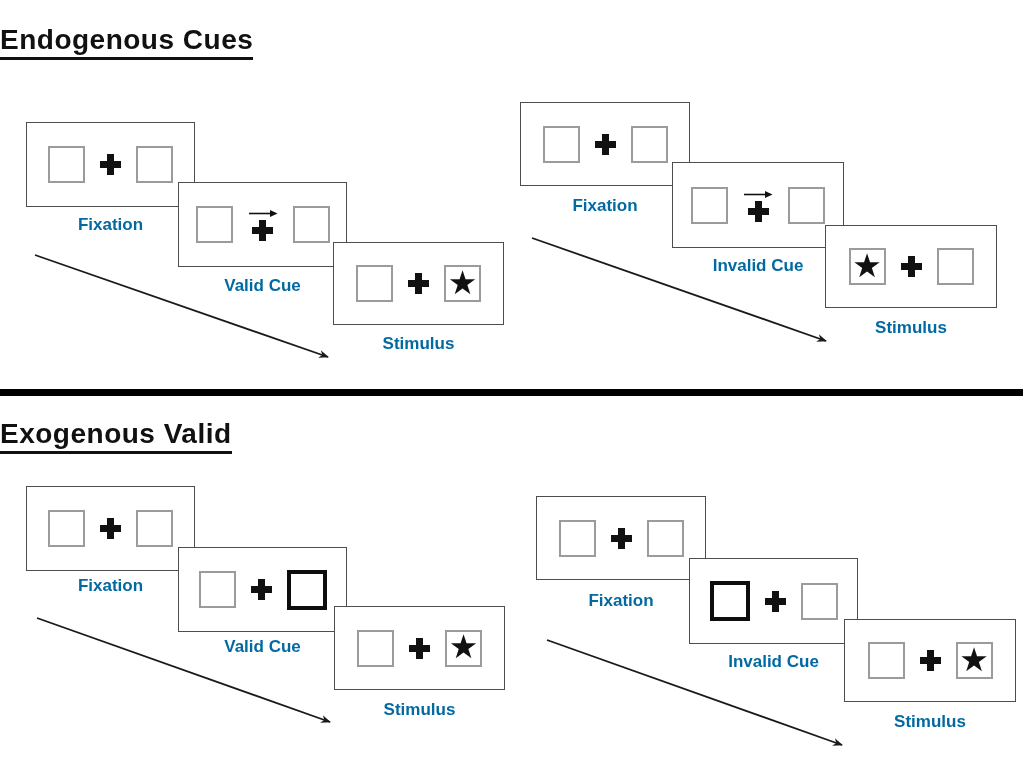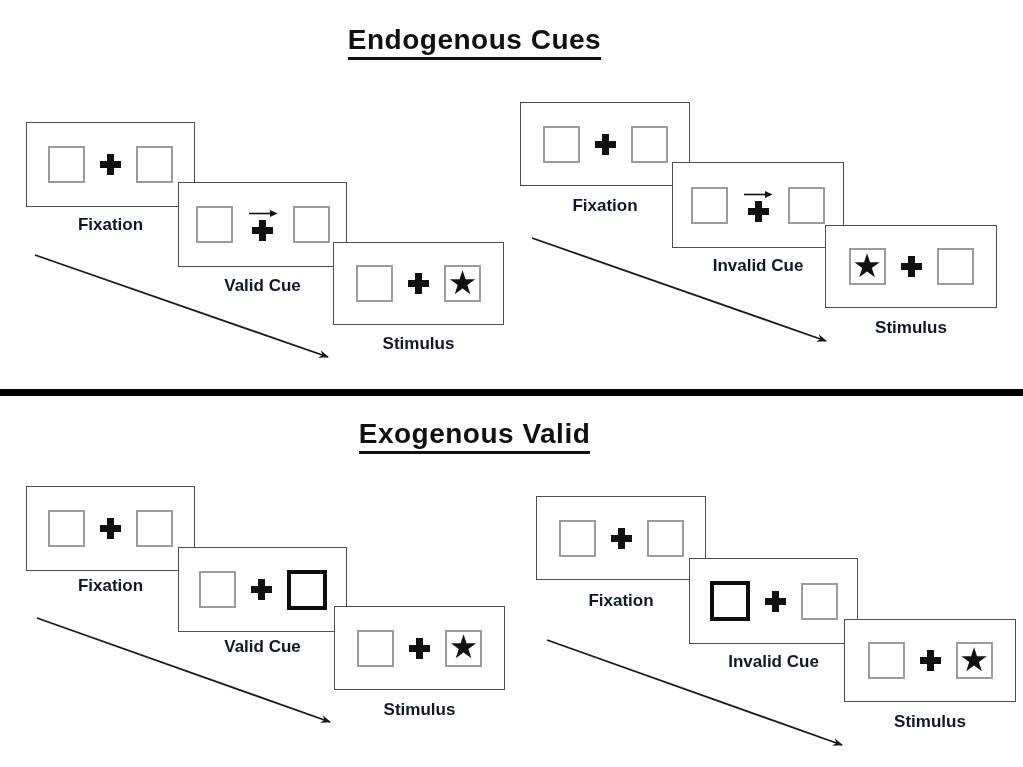--- a/index.html
+++ b/index.html
@@ -1,42 +1,42 @@
 <!DOCTYPE html>
 <html><head>
 <meta charset="utf-8">
 <style>
   html,body{margin:0;padding:0;background:#fff;}
   #canvas{
     position:relative;width:1023px;height:767px;background:#ffffff;
     font-family:"Liberation Sans", sans-serif;color:#111;overflow:hidden;
   }
   .section-title{
-    position:absolute;left:0;width:949px;text-align:center;
+    position:absolute;left:0;width:949px;text-align:left;
     font-size:28px;font-weight:bold;letter-spacing:0.5px;
   }
   .section-title span{display:inline-block;border-bottom:3px solid #111;padding-bottom:1px;}
   .divider{position:absolute;left:0;top:389px;width:1023px;height:7px;background:#000;}
   .panel{
     position:absolute;background:#fff;border:1px solid #4d4d4d;
     display:flex;align-items:center;justify-content:center;gap:15px;
     box-sizing:border-box;
   }
   .box{
     width:37px;height:37px;box-sizing:border-box;border:2px solid #9b9b9b;
     background:#fff;display:flex;align-items:center;justify-content:center;
   }
   .box.thick{width:40px;height:40px;border:4px solid #0d0d0d;}
   .star{font-size:33px;line-height:1;color:#111;margin-top:-3px;font-weight:normal;}
   .plus{position:relative;width:21px;height:21px;flex:0 0 auto;}
   .plus::before{content:"";position:absolute;left:7px;top:0;width:7px;height:21px;background:#111;}
   .plus::after{content:"";position:absolute;left:0;top:7px;width:21px;height:7px;background:#111;}
   .cue-center{display:flex;flex-direction:column;align-items:center;gap:1px;}
   .panel-label{
-    position:absolute;text-align:center;font-size:17px;font-weight:bold;color:#0f172a;
+    position:absolute;text-align:center;font-size:17px;font-weight:bold;color:#0369a1;
   }
   #arrow-overlay{position:absolute;left:0;top:0;pointer-events:none;}
 </style>
 </head>
 <body>
 
 <div id="canvas">
 
   <div class="section-title" style="top:24px;">
     <span>Endogenous Cues</span>

